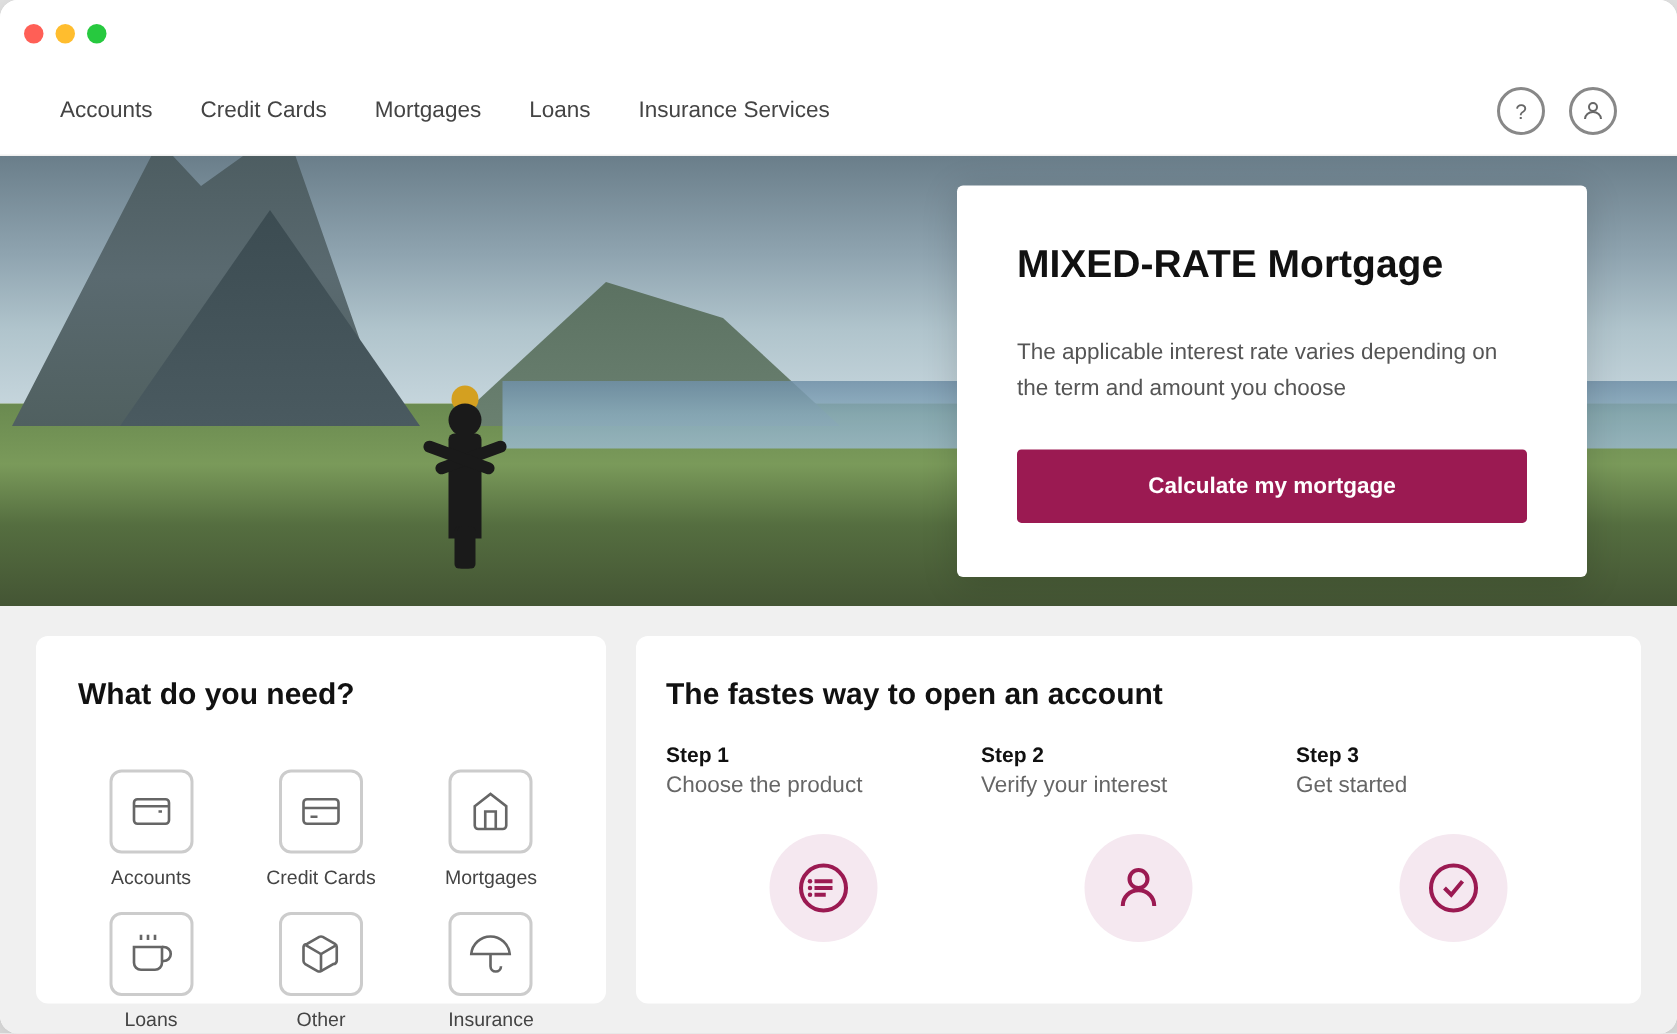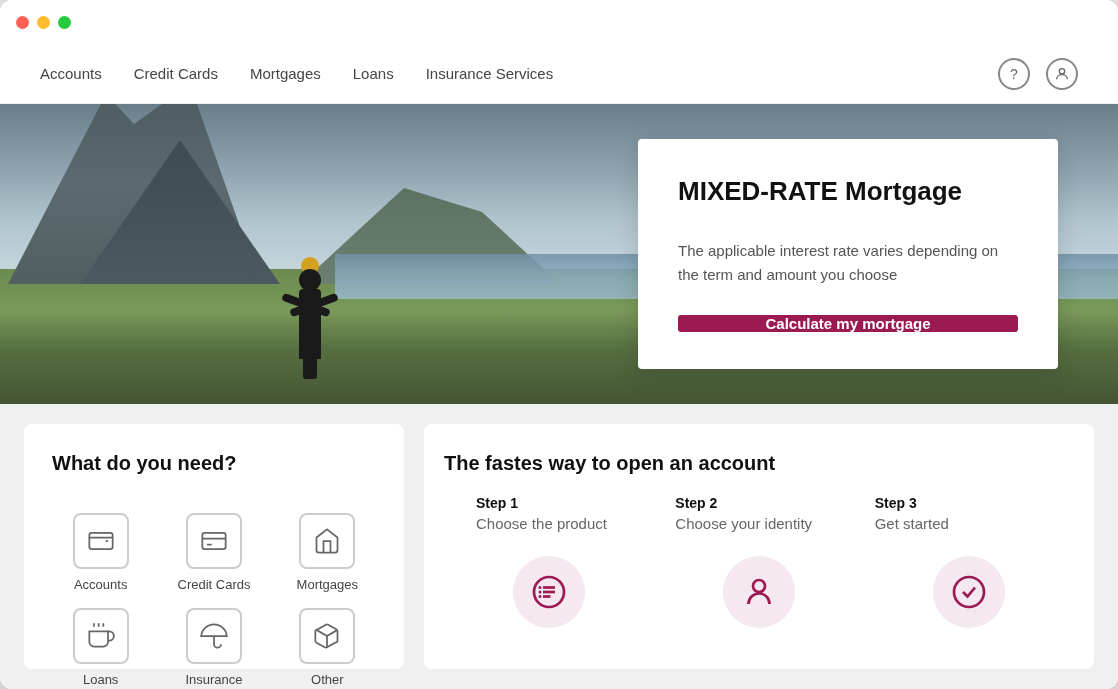--- a/index.html
+++ b/index.html
@@ -242,21 +242,21 @@
       line-height: 1.3;
     }
     .hero-card-desc {
       font-size: 15px;
       color: #555;
       line-height: 1.6;
       margin-bottom: 28px;
     }
     .hero-card-btn {
       width: 100%;
-      padding: 0;
+      padding: 16px;
       background: #9b1a52;
       color: #fff;
       border: none;
       border-radius: 3px;
       font-size: 15px;
       font-weight: 600;
       cursor: pointer;
       text-align: center;
     }
 
@@ -324,21 +324,20 @@
     }
     .card-right-title {
       font-size: 20px;
       font-weight: 700;
       color: #111;
       margin-bottom: 20px;
     }
     .steps-row {
       display: flex;
       gap: 0;
-      margin-left: 32px;
     }
     .step {
       flex: 1;
     }
     .step-label {
       font-size: 14px;
       font-weight: 700;
       color: #111;
       margin-bottom: 4px;
     }
@@ -482,49 +481,49 @@
                 <line x1="10" y1="1" x2="10" y2="4"></line>
                 <line x1="14" y1="1" x2="14" y2="4"></line>
               </svg>
           </div>
           <span class="icon-label">Loans</span>
         </div>
 
         <div class="icon-item">
           <div class="icon-box">
             <svg viewBox="0 0 24 24">
-                <path d="M23 12a11.05 11.05 0 00-22 0zm-5 7a3 3 0 01-6 0v-7"></path>
-              </svg>
-          </div>
-          <span class="icon-label">Insurance</span>
-        </div>
-
-        <div class="icon-item">
-          <div class="icon-box">
-            <svg viewBox="0 0 24 24">
                 <path d="M21 16V8a2 2 0 00-1-1.73l-7-4a2 2 0 00-2 0l-7 4A2 2 0 002 8v8a2 2 0 001 1.73l7 4a2 2 0 002 0l7-4A2 2 0 0021 16z"></path>
                 <polyline points="3.27 6.96 12 12.01 20.73 6.96"></polyline>
                 <line x1="12" y1="22.08" x2="12" y2="12"></line>
               </svg>
           </div>
           <span class="icon-label">Other</span>
+        </div>
+
+        <div class="icon-item">
+          <div class="icon-box">
+            <svg viewBox="0 0 24 24">
+                <path d="M23 12a11.05 11.05 0 00-22 0zm-5 7a3 3 0 01-6 0v-7"></path>
+              </svg>
+          </div>
+          <span class="icon-label">Insurance</span>
         </div>
       </div>
     </div>
 
     <div class="card-right">
       <div class="card-right-title">The fastes way to open an account</div>
       <div class="steps-row">
         <div class="step">
           <div class="step-label">Step 1</div>
           <div class="step-desc">Choose the product</div>
         </div>
         <div class="step">
           <div class="step-label">Step 2</div>
-          <div class="step-desc">Choose your identity</div>
+          <div class="step-desc">Verify your interest</div>
         </div>
         <div class="step">
           <div class="step-label">Step 3</div>
           <div class="step-desc">Get started</div>
         </div>
       </div>
       <div class="step-icons-row">
 
         <div class="step-icon-wrap">
           <div class="step-icon-circle">

